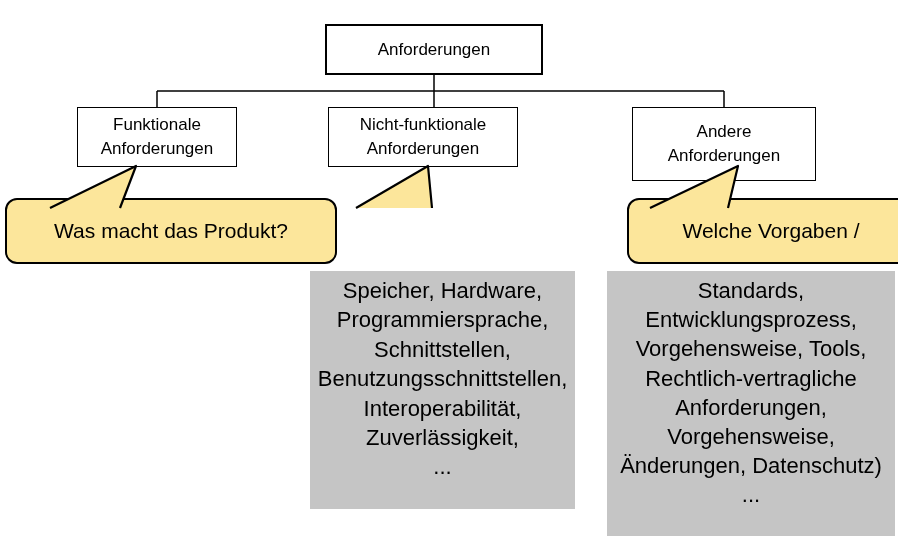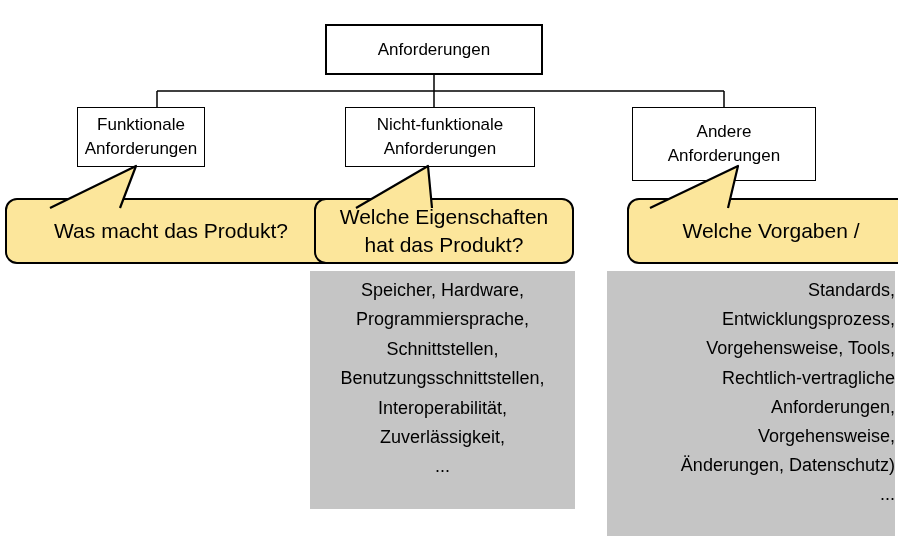--- a/index.html
+++ b/index.html
@@ -15,75 +15,71 @@
   .node.root { border-width:2px; }
   .node.child { border-width:1.5px; }
   .callout {
     position:absolute; top:198px; height:66px; box-sizing:border-box;
     background:#fce69b; border:2.5px solid #000; border-radius:12px;
     display:flex; flex-direction:column; align-items:center; justify-content:center;
     text-align:center; font-size:21px; line-height:28px; z-index:2;
   }
   .detail {
     position:absolute; top:271px; background:#c5c5c5; box-sizing:border-box;
-    text-align:center; font-size:18px; line-height:29.4px; padding-top:5px; z-index:1;
+    text-align:center; font-size:22px; line-height:29.4px; padding-top:5px; z-index:1;
   }
   .overlay {
     position:absolute; left:0; top:0; width:898px; height:540px;
     z-index:3; pointer-events:none;
   }
 </style>
 </head>
 <body>
 
 <div class="canvas">
 
   <div class="node root" style="left:325px; top:24px; width:218px; height:51px;">
     <span>Anforderungen</span>
   </div>
 
-  <div class="node child" style="left:77px; top:107px; width:128px; height:60px;">
+  <div class="node child" style="left:77px; top:107px; width:160px; height:60px;">
     <span>Funktionale</span>
     <span>Anforderungen</span>
   </div>
 
-  <div class="node child" style="left:345px; top:107px; width:190px; height:60px;">
+  <div class="node child" style="left:328px; top:107px; width:190px; height:60px;">
     <span>Nicht-funktionale</span>
     <span>Anforderungen</span>
   </div>
 
   <div class="node child" style="left:632px; top:107px; width:184px; height:74px;">
     <span>Andere</span>
     <span>Anforderungen</span>
   </div>
 
   <div class="callout" style="left:5px; width:332px;">
     <span>Was macht das Produkt?</span>
   </div>
 
-  <div class="callout" style="left:314px; width:260px;">
-    <span>Welche Eigenschaften</span>
-    <span>hat das Produkt?</span>
-  </div>
 
   <div class="callout" style="left:605px; width:288px;margin-left:22px;">
     <span>Welche Vorgaben /</span>
   </div>
 
   <div class="detail" style="left:310px; width:265px; height:238px;">
     <div>Speicher, Hardware,</div>
     <div>Programmiersprache,</div>
     <div>Schnittstellen,</div>
     <div>Benutzungsschnittstellen,</div>
     <div>Interoperabilität,</div>
     <div>Zuverlässigkeit,</div>
     <div>...</div>
   </div>
 
-  <div class="detail" style="left:607px; width:288px; height:265px; line-height:29.2px;text-align:right;">
+  <div class="detail" style="left:607px; width:288px; height:265px; line-height:29.2px;">
     <div>Standards,</div>
     <div>Entwicklungsprozess,</div>
     <div>Vorgehensweise, Tools,</div>
     <div>Rechtlich-vertragliche</div>
     <div>Anforderungen,</div>
     <div>Vorgehensweise,</div>
     <div>Änderungen, Datenschutz)</div>
     <div>...</div>
   </div>
 

